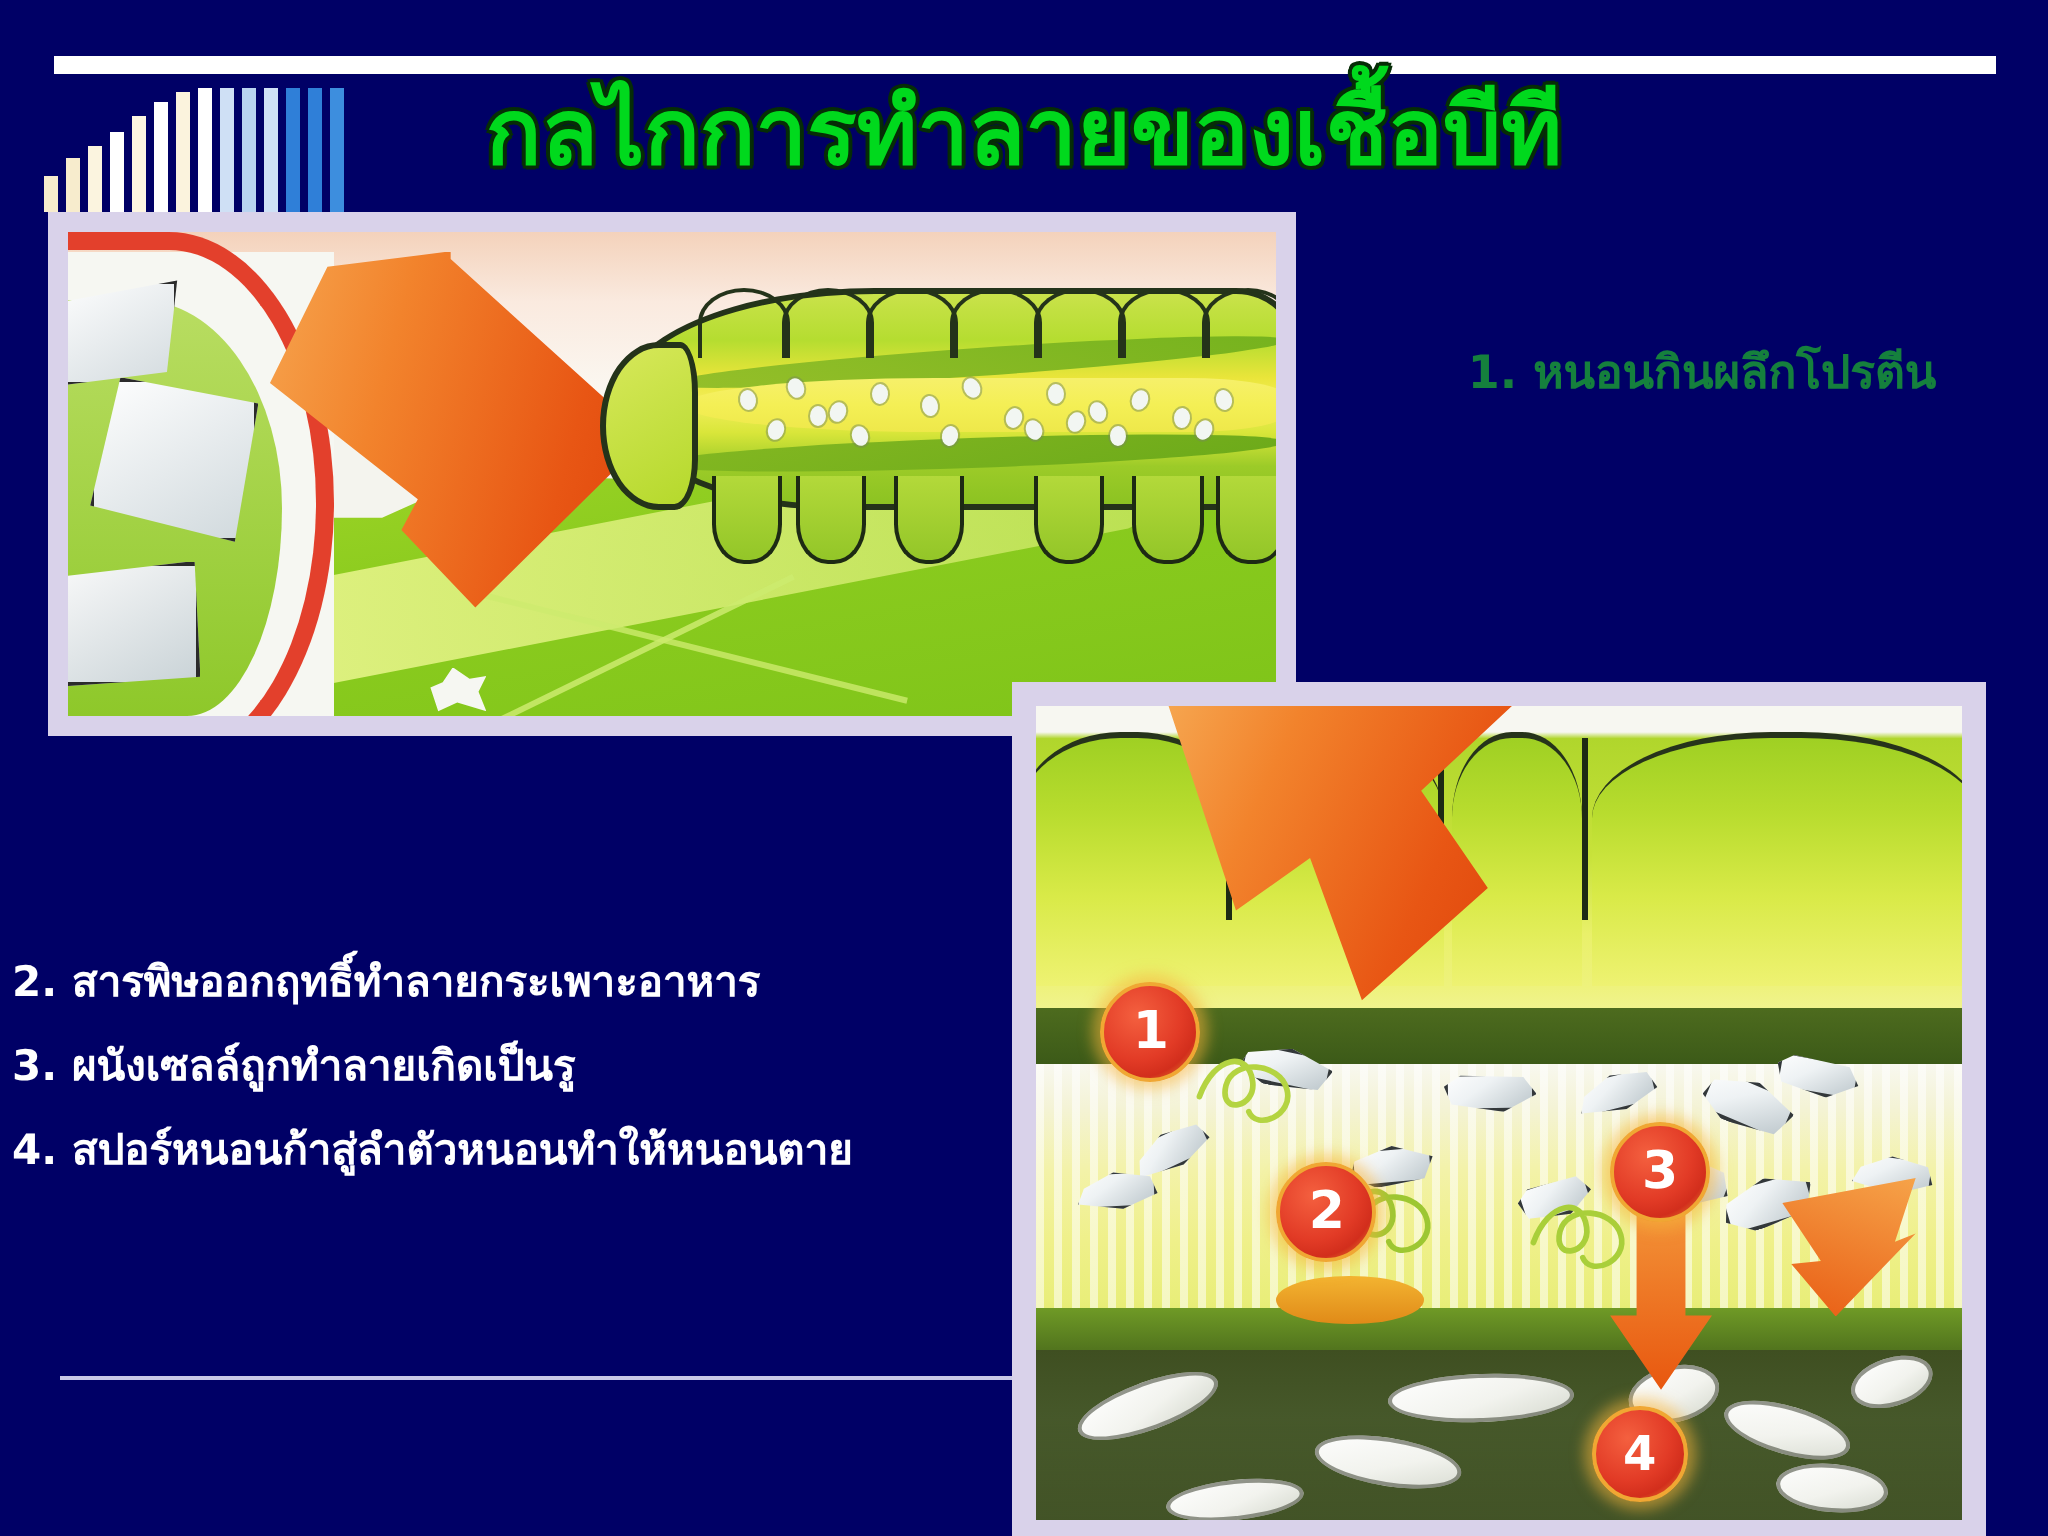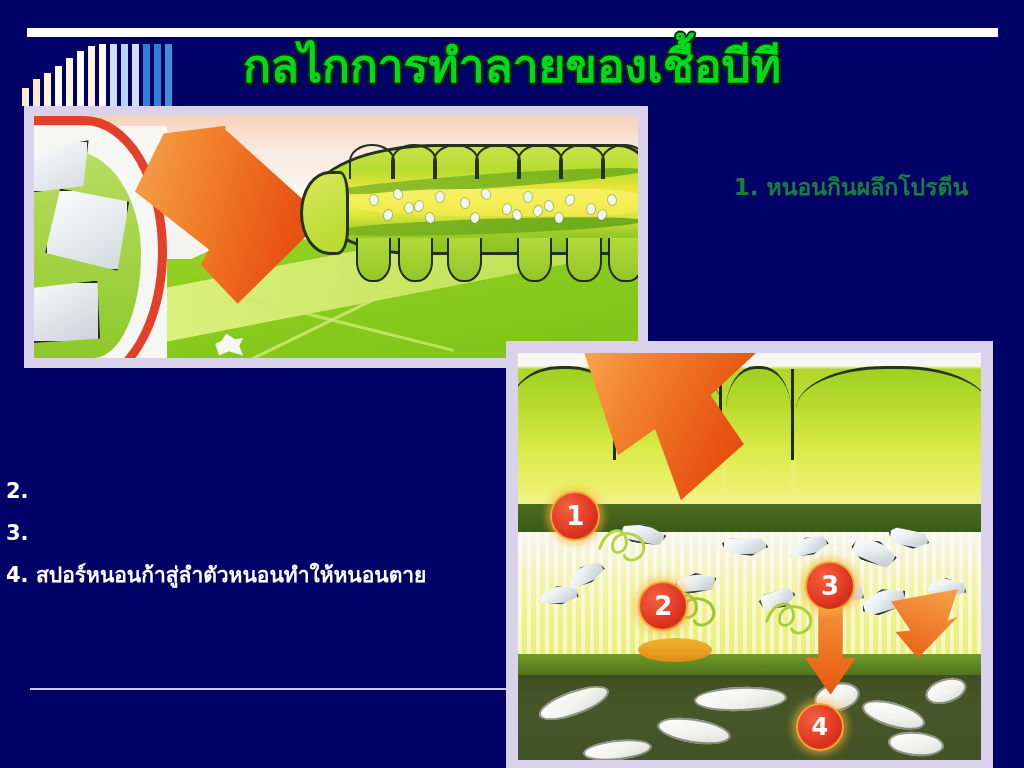--- a/index.html
+++ b/index.html
@@ -416,23 +416,25 @@
     </div>
   </div>
 
   <div class="caption-right">
     <span class="line">1. หนอนกินผลึกโปรตีน</span>
   </div>
 
   <div class="step-list">
     <div class="step-row">
       <span class="step-num">2.</span>
+      <span class="step-txt">สารพิษออกฤทธิ์ทำลายกระเพาะอาหาร</span>
     </div>
     <div class="step-row">
       <span class="step-num">3.</span>
+      <span class="step-txt">ผนังเซลล์ถูกทำลายเกิดเป็นรู</span>
     </div>
     <div class="step-row">
       <span class="step-num">4.</span>
       <span class="step-txt">สปอร์หนอนก้าสู่ลำตัวหนอนทำให้หนอนตาย</span>
     </div>
   </div>
 
   <div class="bottom-rule"></div>
 
   <div class="photo-frame" id="photo2">

